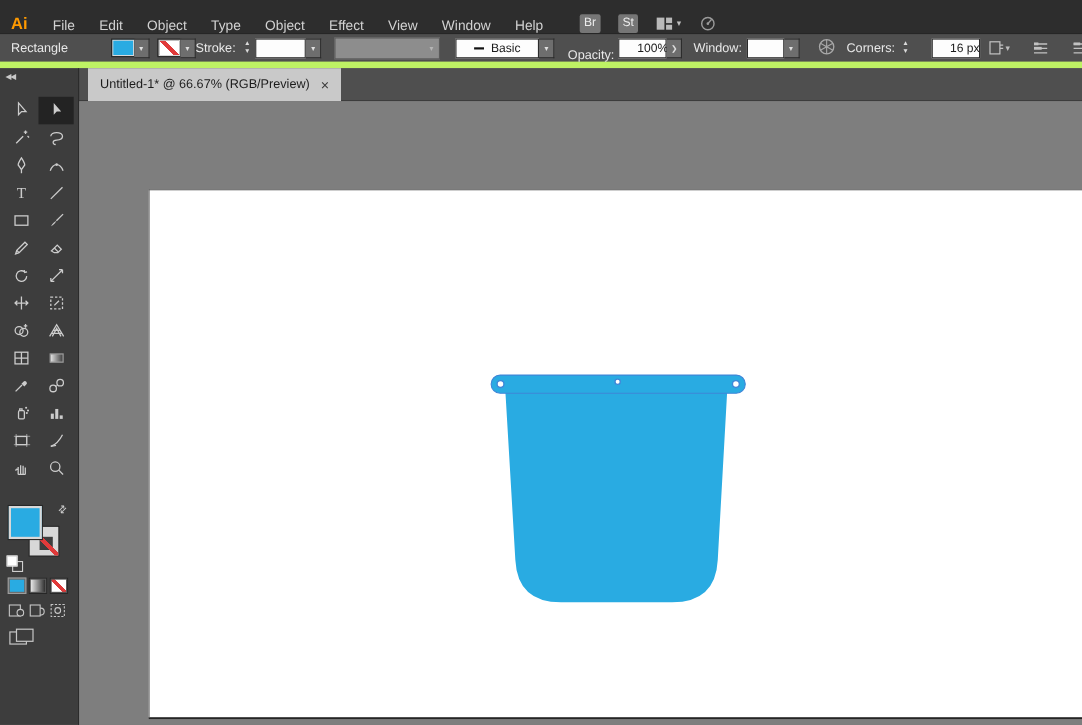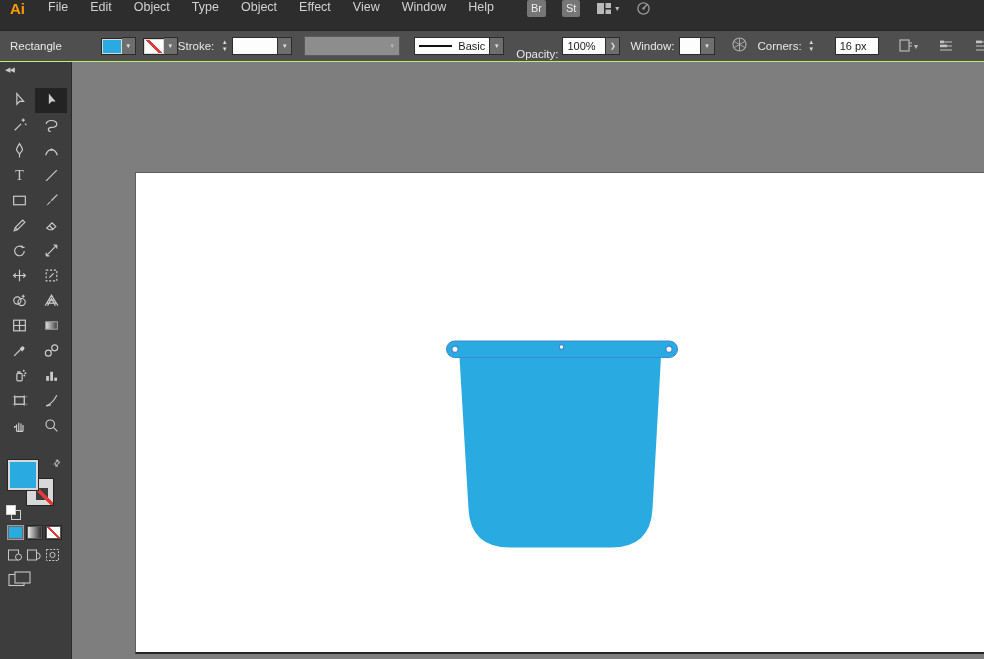--- a/index.html
+++ b/index.html
@@ -2,36 +2,36 @@
 <html style="--artwork-blue: #29ABE2; --selection-outline: #3E86D8; --fill-swatch: #29ABE2; --stroke-none-red: #E03A3A; --logo-orange: #FF9A00;"><head>
 <meta charset="utf-8">
 <style>
   html,body{margin:0;padding:0;background:#555;}
   #window{position:relative;width:984px;height:659px;overflow:hidden;background:#7e7e7e;
           font-family:"Liberation Sans",sans-serif;font-size:12px;color:#d6d6d6;
           -webkit-user-select:none;user-select:none;}
 
   
   .menubar{position:absolute;left:0;top:0;width:100%;height:30px;background:#2d2d2d;
-           display:flex;align-items:flex-start;}
+           display:flex;align-items:flex-end;}
   .logo{color:var(--logo-orange,#ff9a00);font-weight:bold;font-size:15px;padding:0 12px 0 10px;}
   .menu-item{padding:0 11px;font-size:12.5px;color:#d2d2d2;}
   .mb-icons{display:flex;align-items:center;margin-left:22px;gap:16px;}
   .badge{background:#767676;color:#ececec;font-size:11px;line-height:11px;padding:3px 4px;border-radius:2px;}
   .ws{display:flex;align-items:center;gap:3px;}
   .chev-txt{font-size:8px;color:#bdbdbd;}
   .mb-icons svg{display:block;}
 
   
   .controlbar{position:absolute;left:0;top:30px;width:100%;height:32px;background:#4f4f4f;
-              border-top:1px solid #262626;border-bottom:1px solid #bef264;box-sizing:border-box;
+              border-top:1px solid #262626;border-bottom:6px solid #bef264;box-sizing:border-box;
               display:flex;align-items:center;padding-left:10px;}
   .cb-label{font-size:11.5px;color:#e8e8e8;white-space:nowrap;}
   .field{background:#fdfdfd;border:1px solid #2c2c2c;height:18px;box-sizing:border-box;
-         display:flex;align-items:center;color:#1b1b1b;font-size:11px;padding:0 4px;white-space:nowrap;}
+         display:flex;align-items:center;color:#1b1b1b;font-size:11px;padding:0 16px;white-space:nowrap;}
   .chev{width:14px;height:18px;box-sizing:border-box;background:#6e6e6e;border:1px solid #2c2c2c;border-left:none;
         display:flex;align-items:center;justify-content:center;color:#e0e0e0;font-size:7px;}
   .combo{display:flex;align-items:center;}
   .swatch{width:18px;height:13px;border:1px solid #d9d9d9;outline:1px solid #262626;}
   .fill-sw{background:var(--fill-swatch,#29ABE2);}
   .none-sw{background:linear-gradient(45deg,#fff 42%,var(--stroke-none-red,#e03a3a) 42%,var(--stroke-none-red,#e03a3a) 58%,#fff 58%);}
   .stepper{display:flex;flex-direction:column;justify-content:center;gap:2px;width:11px;}
   .stepper span{font-size:6px;line-height:5px;color:#dcdcdc;text-align:center;}
   .combo-disabled{width:96px;height:20px;box-sizing:border-box;background:#8d8d8d;border:1px solid #5a5a5a;
                   display:flex;align-items:center;justify-content:flex-end;}
@@ -211,20 +211,26 @@
       </span>
       <span style="margin-right:-6px;">
         <svg width="16" height="16" viewBox="0 0 16 16">
           <path d="M2 4h12M2 8h12M2 12h12" stroke="#c2c2c2" stroke-width="1.2"></path>
           <rect x="2" y="2.6" width="6" height="2.6" fill="#c2c2c2"></rect>
         </svg>
       </span>
     </div>
   </div>
 
+  <div class="tabbar">
+    <div class="doc-tab">
+      <span>Untitled-1* @ 66.67% (RGB/Preview)</span>
+      <span class="tab-close">×</span>
+    </div>
+  </div>
 
   <div class="tooldock">
     <span class="dock-head">◀◀</span>
 
     <div class="toolgrid">
       <div class="tool" title="Direct Selection Tool">
         <svg viewBox="0 0 16 16">
             <path d="M5.5 1.5v10l2.6-2.6h3.8z"></path>
           </svg>
         </div>

